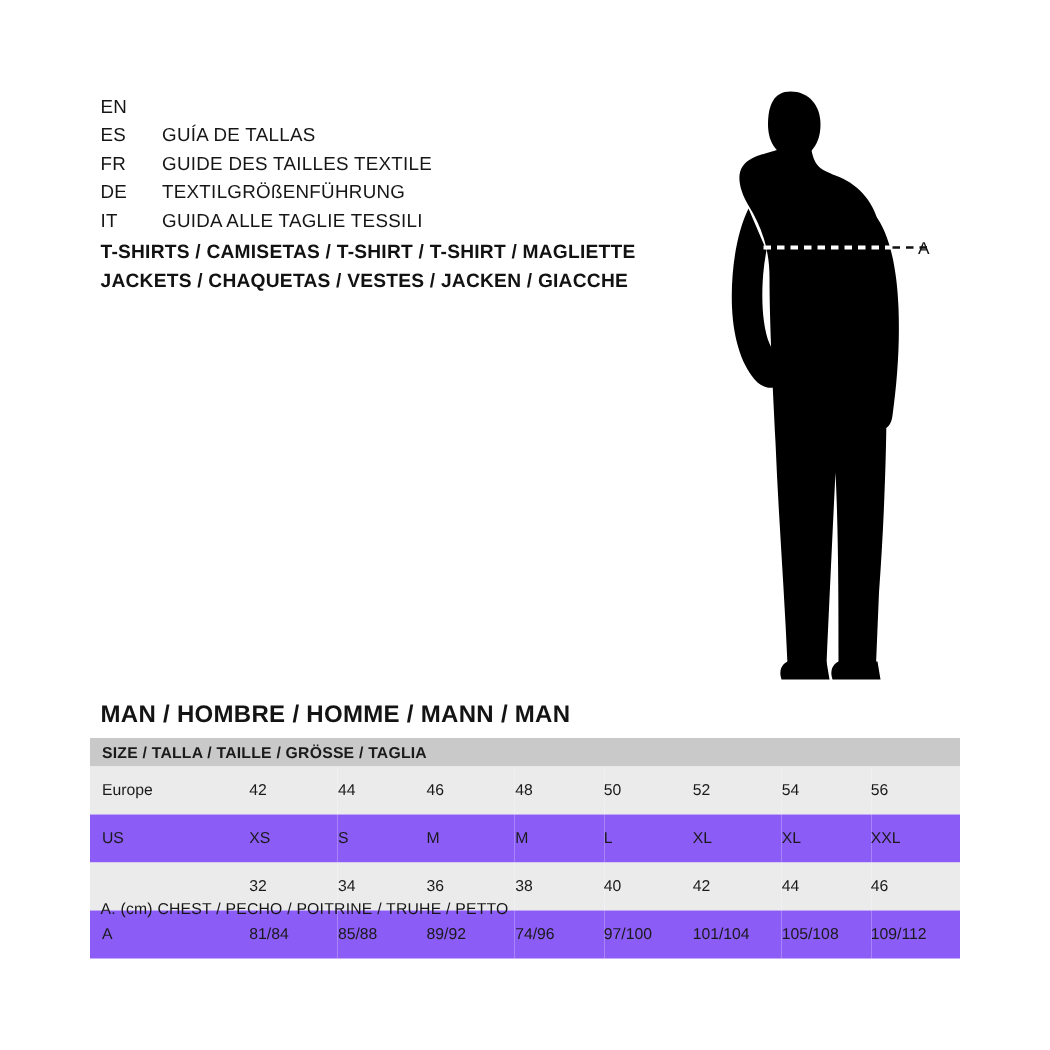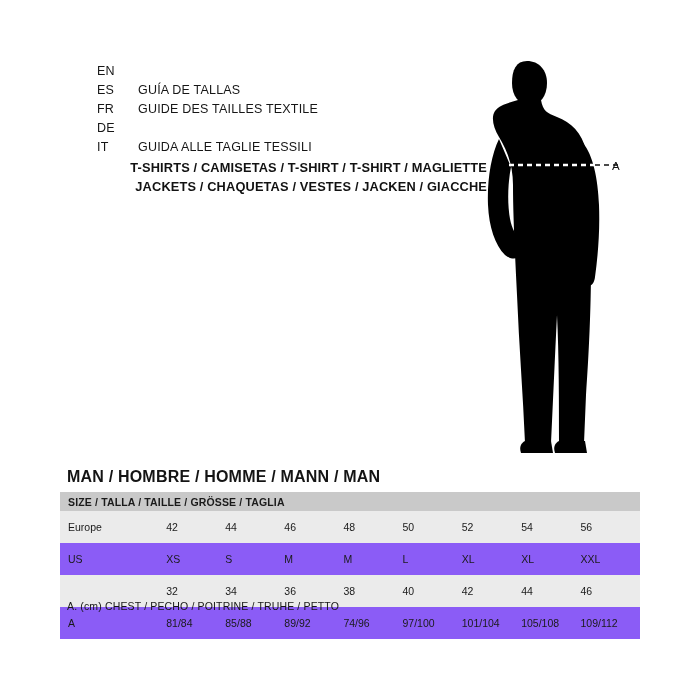--- a/index.html
+++ b/index.html
@@ -27,36 +27,34 @@
     top: 64px;
     width: 400px;
   }
   .lang-row {
     display: flex;
     align-items: baseline;
     height: 19px;
     font-size: 12.5px;
     letter-spacing: 0.2px;
     color: #161616;
-    margin-left: 30px;
   }
   .lang-code {
     width: 41px;
     flex: 0 0 41px;
   }
   .lang-text {
     flex: 1 1 auto;
   }
 
   .garment-block {
     position: absolute;
     left: 67px;
     top: 158px;
     width: 420px;
-    text-align: right;
   }
   .garment-line {
     font-size: 12.8px;
     font-weight: bold;
     letter-spacing: 0.15px;
     line-height: 19px;
     color: #121212;
   }
 
   
@@ -143,20 +141,21 @@
     <div class="lang-row">
       <span class="lang-code">ES</span>
       <span class="lang-text">GUÍA DE TALLAS</span>
     </div>
     <div class="lang-row">
       <span class="lang-code">FR</span>
       <span class="lang-text">GUIDE DES TAILLES TEXTILE</span>
     </div>
     <div class="lang-row">
       <span class="lang-code">DE</span>
+      <span class="lang-text">TEXTILGRÖßENFÜHRUNG</span>
     </div>
     <div class="lang-row">
       <span class="lang-code">IT</span>
       <span class="lang-text">GUIDA ALLE TAGLIE TESSILI</span>
     </div>
   </div>
 
   <div class="garment-block">
     <div class="garment-line">T-SHIRTS / CAMISETAS / T-SHIRT / T-SHIRT / MAGLIETTE</div>
     <div class="garment-line">JACKETS / CHAQUETAS / VESTES / JACKEN / GIACCHE</div>

